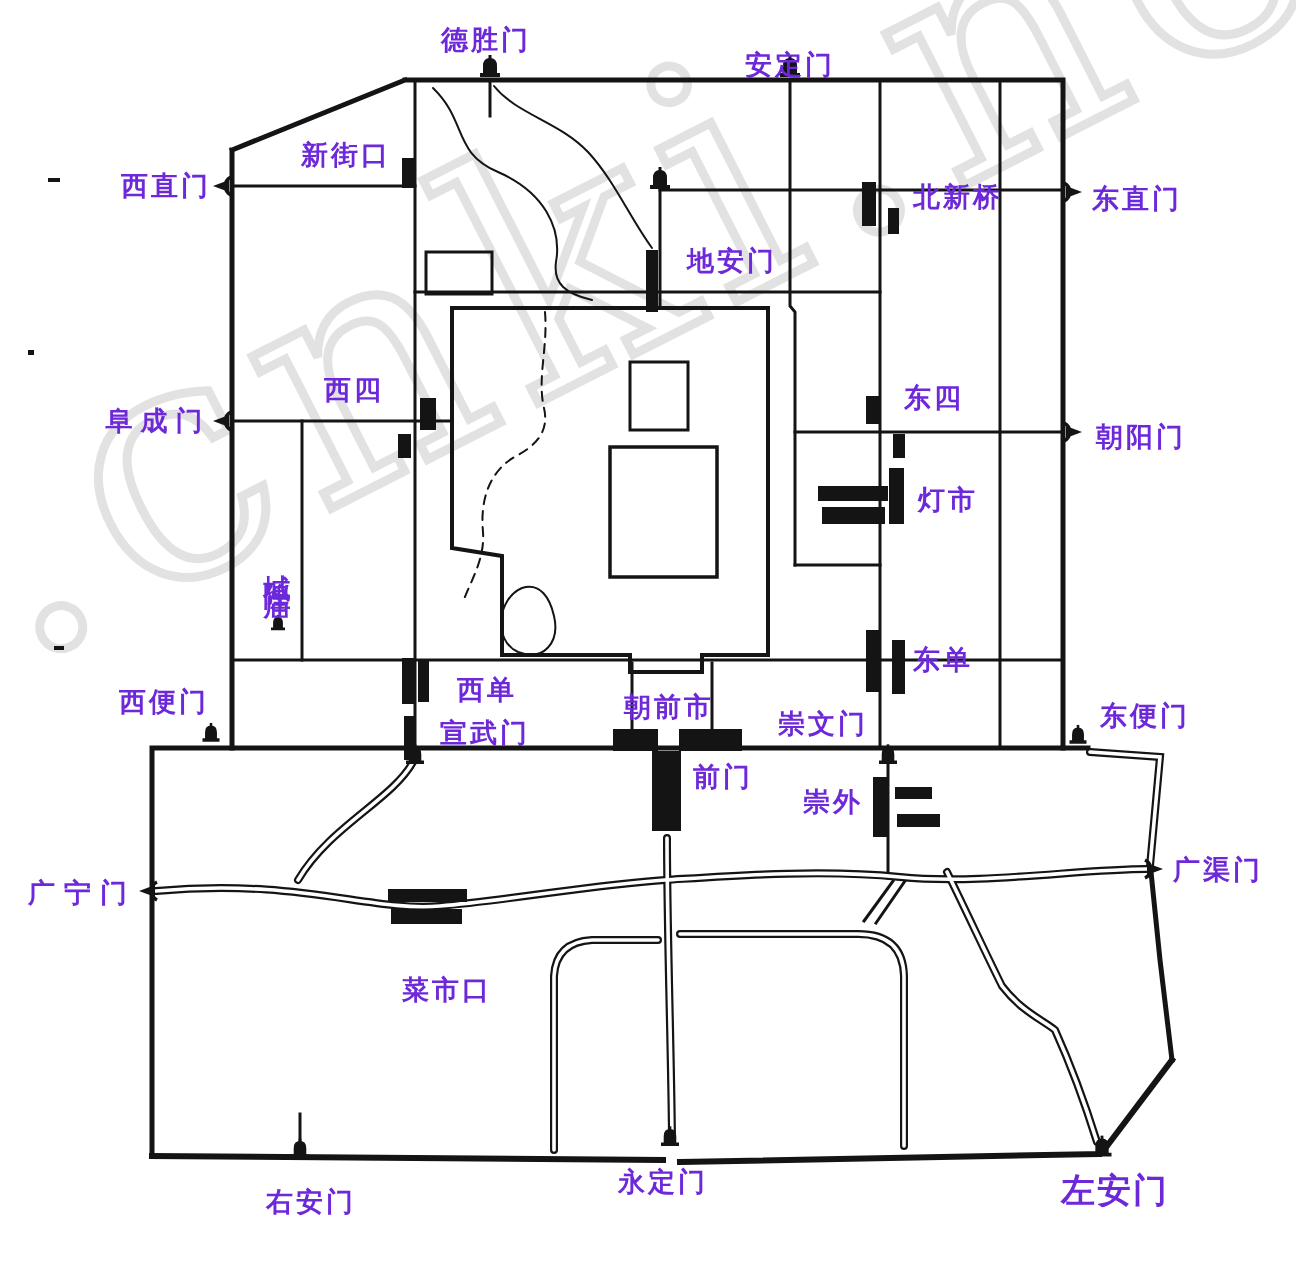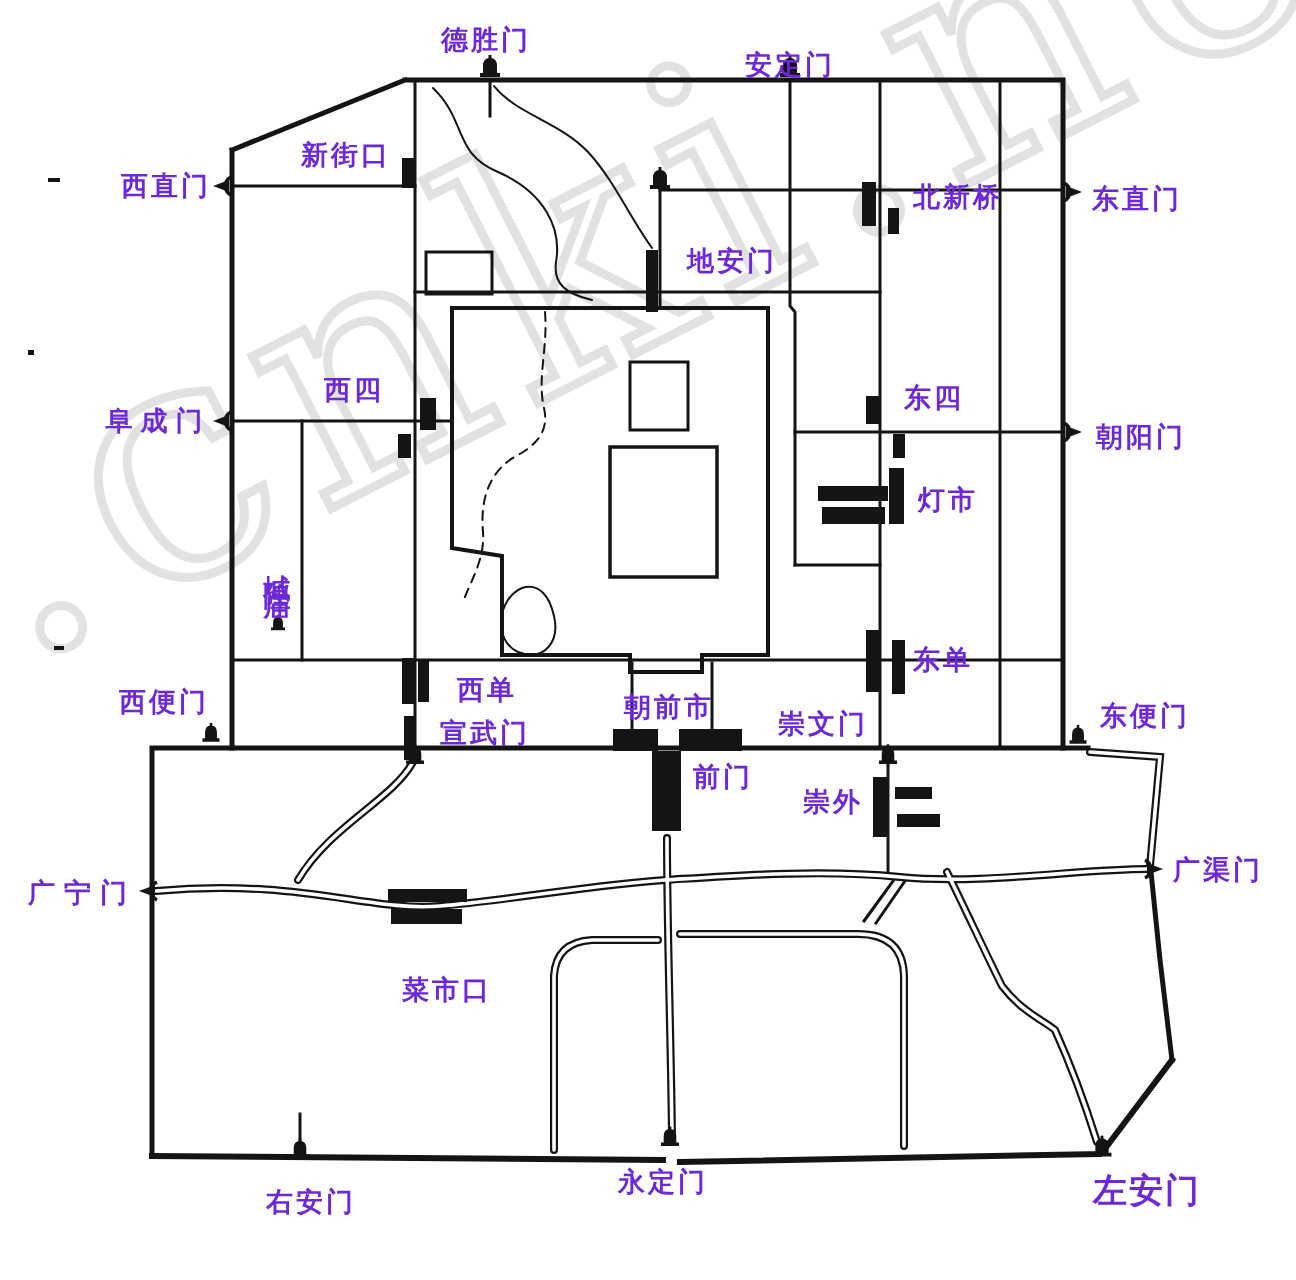--- a/index.html
+++ b/index.html
@@ -10,21 +10,21 @@
          font-family:"DejaVu Serif",serif;font-size:330px;line-height:350px;
          letter-spacing:22px;white-space:nowrap;color:#ffffff;
          -webkit-text-stroke:9px #e2e2e2;
          transform:rotate(-27deg);transform-origin:0 80%;user-select:none;}
   svg.map-ink{position:absolute;left:0;top:0;z-index:2;}
   .labels{position:absolute;left:0;top:0;width:100%;height:100%;z-index:3;pointer-events:none;}
   .map-label{position:absolute;transform:translate(-50%,-50%);
          font-weight:bold;font-size:27px;letter-spacing:3px;color:#6d28d9;
          white-space:nowrap;font-family:Liberation Serif, serif;}
   .map-label.vertical{writing-mode:vertical-rl;letter-spacing:8px;}
-  .map-label.big{font-size:34px;letter-spacing:2px;margin-left:32px;}
+  .map-label.big{font-size:34px;letter-spacing:2px;}
 </style>
 </head>
 <body>
 
 <div class="stage">
 
   <div class="watermark">.cnki.net</div>
 
   <svg class="map-ink" width="1296" height="1280" viewBox="0 0 1296 1280">
     <defs>

